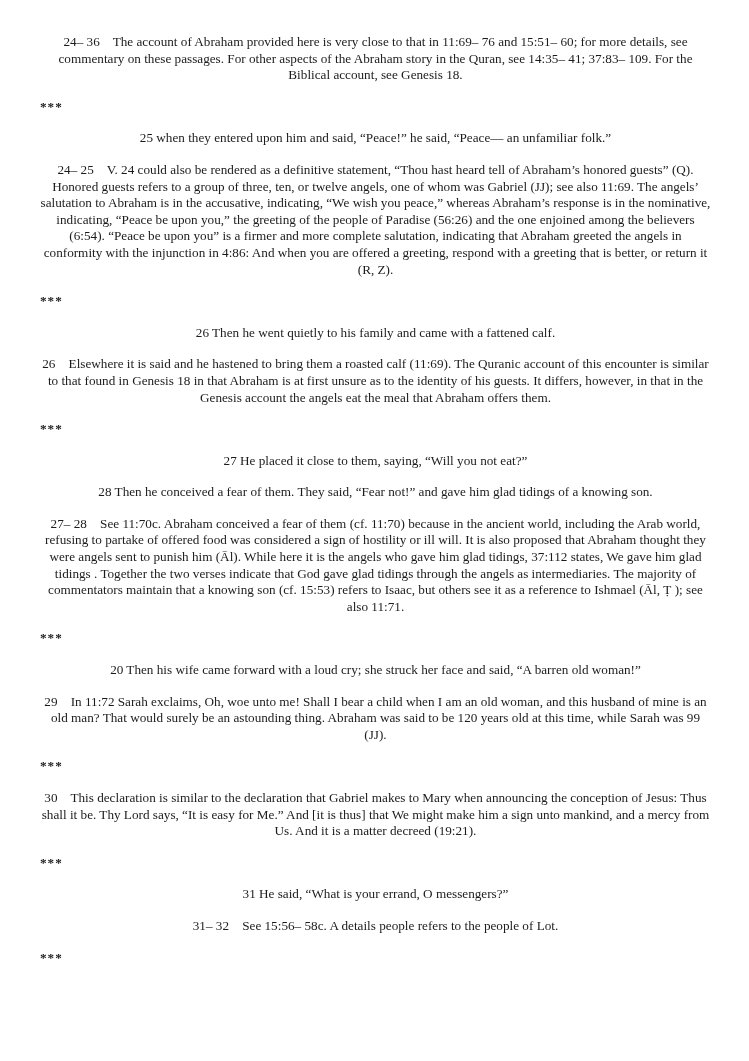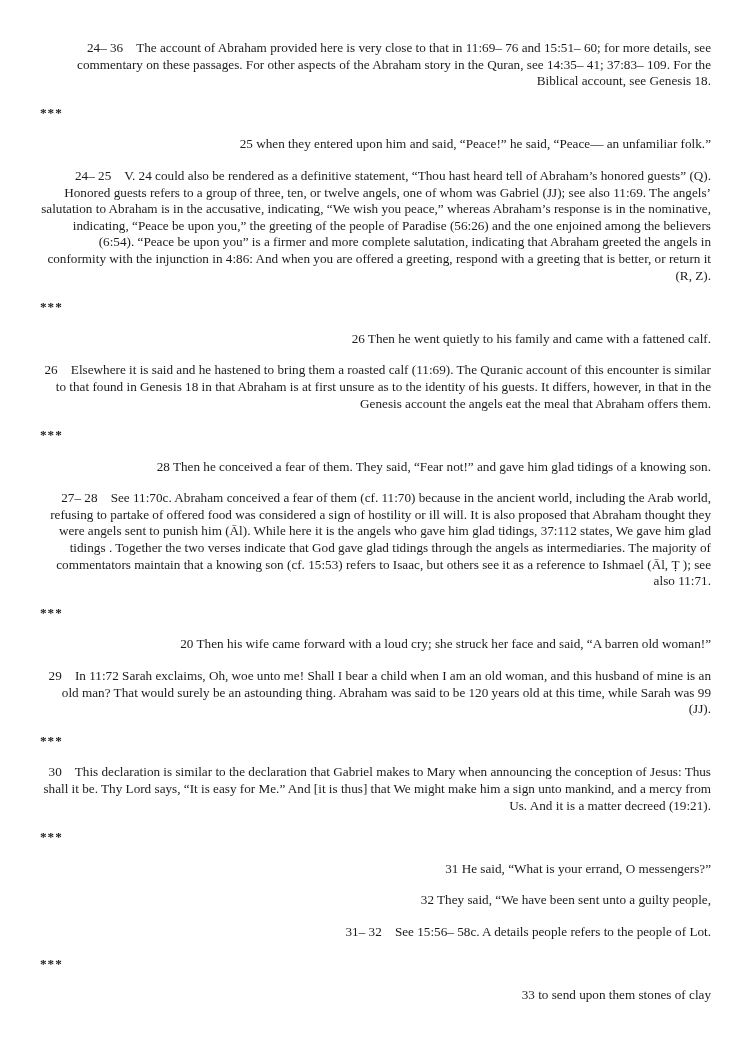--- a/index.html
+++ b/index.html
@@ -10,23 +10,23 @@
     box-sizing: border-box;
     background: #ffffff;
     padding: 34px 38px 0 40px;
     font-family: "Liberation Serif", "DejaVu Serif", serif;
     font-size: 13.2px;
     line-height: 16.6px;
     color: #1b1b1b;
     overflow: hidden;
   }
   .para {
-    margin: 6px 0 15px 0;
+    margin: 0 0 15px 0;
     white-space: pre-wrap;
-    text-align: right;
+    text-align: center;
   }
   .sep {
     margin: 0 0 15px 0;
     font-weight: bold;
     letter-spacing: 1px;
   }
   .i { }
   .r { font-style: normal; }
 </style>
 </head>
@@ -35,27 +35,26 @@
 <div class="page">
   <div id="content">
       <div class="para"><span class="r">24– 36    The account of Abraham provided here is very close to that in 11:69– 76 and 15:51– 60; for more details, see commentary on these passages. For other aspects of the Abraham story in the Quran, see 14:35– 41; 37:83– 109. For the Biblical account, see Genesis 18.</span></div>
       <div class="sep">***</div>
       <div class="para"><span class="r">25 when they entered upon him and said, “Peace!” he said, “Peace— an unfamiliar folk.”</span></div>
       <div class="para"><span class="r">24– 25    V. 24 could also be rendered as a definitive statement, “Thou hast heard tell of Abraham’s honored guests” (Q). </span><span class="i">Honored guests</span><span class="r"> refers to a group of three, ten, or twelve angels, one of whom was Gabriel (JJ); see also 11:69. The angels’ salutation to Abraham is in the accusative, indicating, “We wish you peace,” whereas Abraham’s response is in the nominative, indicating, “Peace be upon you,” the greeting of the people of Paradise (56:26) and the one enjoined among the believers (6:54). “Peace be upon you” is a firmer and more complete salutation, indicating that Abraham greeted the angels in conformity with the injunction in 4:86: </span><span class="i">And when you are offered a greeting, respond with a greeting that is better, or return it</span><span class="r"> (R, Z).</span></div>
       <div class="sep">***</div>
       <div class="para"><span class="r">26 Then he went quietly to his family and came with a fattened calf.</span></div>
       <div class="para"><span class="r">26    Elsewhere it is said </span><span class="i">and he hastened to bring them a roasted calf</span><span class="r"> (11:69). The Quranic account of this encounter is similar to that found in Genesis 18 in that Abraham is at first unsure as to the identity of his guests. It differs, however, in that in the Genesis account the angels eat the meal that Abraham offers them.</span></div>
       <div class="sep">***</div>
+      <div class="para"><span class="r">27 He placed it close to them, saying, “Will you not eat?”</span></div>
       <div class="para"><span class="r">28 Then he conceived a fear of them. They said, “Fear not!” and gave him glad tidings of a knowing son.</span></div>
       <div class="para"><span class="r">27– 28    See 11:70c. Abraham </span><span class="i">conceived a fear of them</span><span class="r"> (cf. 11:70) because in the ancient world, including the Arab world, refusing to partake of offered food was considered a sign of hostility or ill will. It is also proposed that Abraham thought they were angels sent to punish him (Āl). While here it is the angels who </span><span class="i">gave him glad tidings,</span><span class="r"> 37:112 states, </span><span class="i">We gave him glad tidings</span><span class="r"> . Together the two verses indicate that God gave glad tidings through the angels as intermediaries. The majority of commentators maintain that </span><span class="i">a knowing son</span><span class="r"> (cf. 15:53) refers to Isaac, but others see it as a reference to Ishmael (Āl, Ṭ ); see also 11:71.</span></div>
       <div class="sep">***</div>
       <div class="para"><span class="r">20 Then his wife came forward with a loud cry; she struck her face and said, “A barren old woman!”</span></div>
       <div class="para"><span class="r">29    In 11:72 Sarah exclaims, </span><span class="i">Oh, woe unto me! Shall I bear a child when I am an old woman, and this husband of mine is an old man? That would surely be an astounding thing.</span><span class="r"> Abraham was said to be 120 years old at this time, while Sarah was 99 (JJ).</span></div>
       <div class="sep">***</div>
       <div class="para"><span class="r">30    This declaration is similar to the declaration that Gabriel makes to Mary when announcing the conception of Jesus: </span><span class="i">Thus shall it be. Thy Lord says, “It is easy for Me.” And [it is thus] that We might make him a sign unto mankind, and a mercy from Us. And it is a matter decreed</span><span class="r"> (19:21).</span></div>
       <div class="sep">***</div>
       <div class="para"><span class="r">31 He said, “What is your errand, O messengers?”</span></div>
-      <div class="para"><span class="r">32 They said, “We have been sent unto a guilty people,</span></div>
       <div class="para"><span class="r">31– 32    See 15:56– 58c. </span><span class="i">A details people</span><span class="r"> refers to the people of Lot.</span></div>
       <div class="sep">***</div>
-      <div class="para"><span class="r">33 to send upon them stones of clay</span></div>
     </div>
 </div>
 
 </body></html>

